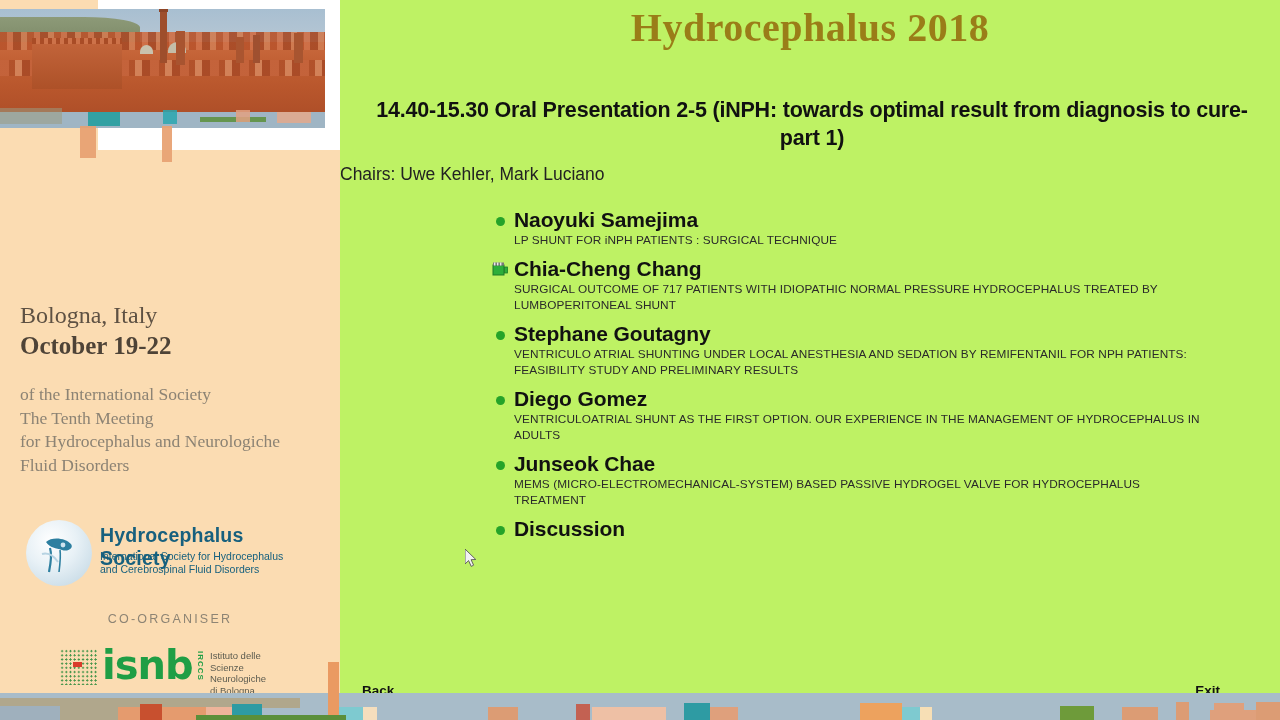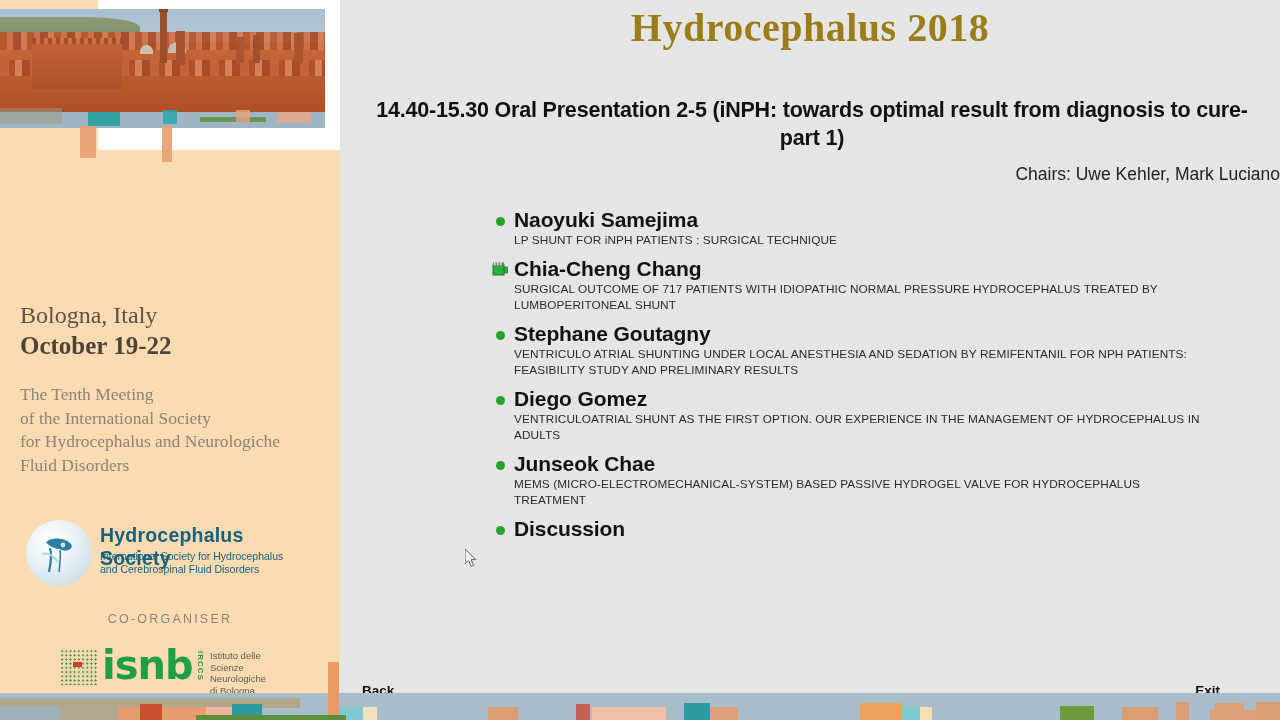--- a/index.html
+++ b/index.html
@@ -140,36 +140,36 @@
   .isnb-txt { position: absolute; left: 150px; top: 5px; font-size: 9.5px; line-height: 11.5px;
     color:#5b5b4f; }
 
   
   .accent-bar {
     position: absolute; left: 328px; top: 662px; width: 11px; height: 58px;
     background: #ea9a62;
   }
 
   
-  .main { position: absolute; left: 340px; top: 0; right: 0; bottom: 0; background:#e5e5e5; }
+  .main { position: absolute; left: 340px; top: 0; right: 0; bottom: 0; background:#bef264; }
 
   .deck-title {
     position: absolute; left: 0; right: 0; top: 4px; text-align: center;
     font-family: "Liberation Serif", serif; font-weight: bold;
     font-size: 40px; color: #9a7d18; letter-spacing: .5px;
   }
 
   .session-title {
     position: absolute; left: 22px; right: 18px; top: 96px; text-align: center;
     font-size: 21.5px; font-weight: bold; line-height: 28px; color: #111;
     letter-spacing: -.2px;
   }
 
   .chairs {
-    position: absolute; left: 0; right: 0; top: 164px; text-align: right;
+    position: absolute; left: 0; right: 0; top: 164px; text-align: left;
     font-size: 17.5px; color: #222;
   }
 
   .talks { position: absolute; left: 152px; top: 208px; right: 80px; }
   .talk { position: relative; padding-left: 22px; margin-bottom: 8px; }
   .bullet {
     position: absolute; left: 4px; top: 9px; width: 9px; height: 9px;
     border-radius: 50%; background: #25a329;
   }
   .video-icon {
@@ -229,22 +229,22 @@
     <div class="mos mos-e"></div>
     <div class="mos mos-g"></div>
     <div class="mos mos-h"></div>
 
     <div class="sb-loc">
       <div class="l1">Bologna, Italy</div>
       <div class="l2">October 19-22</div>
     </div>
 
     <div class="sb-sub">
+      <div>of the International Society</div>
       <div>The Tenth Meeting</div>
-      <div>of the International Society</div>
       <div>for Hydrocephalus and Neurologiche</div>
       <div>Fluid Disorders</div>
     </div>
 
     <div class="hs-logo">
       <div class="hs-orb">
         <svg class="sperm" viewBox="0 0 42 42">
           <path d="M8 10 C14 4, 28 6, 33 12 C36 16, 30 20, 24 18 C18 16, 12 16, 8 10 Z" fill="#2d7fa0"></path>
           <path d="M12 16 C14 22, 13 30, 11 40" stroke="#2d7fa0" stroke-width="2.2" fill="none"></path>
           <path d="M22 18 C23 24, 22 32, 21 40" stroke="#2d7fa0" stroke-width="1.6" fill="none"></path>

